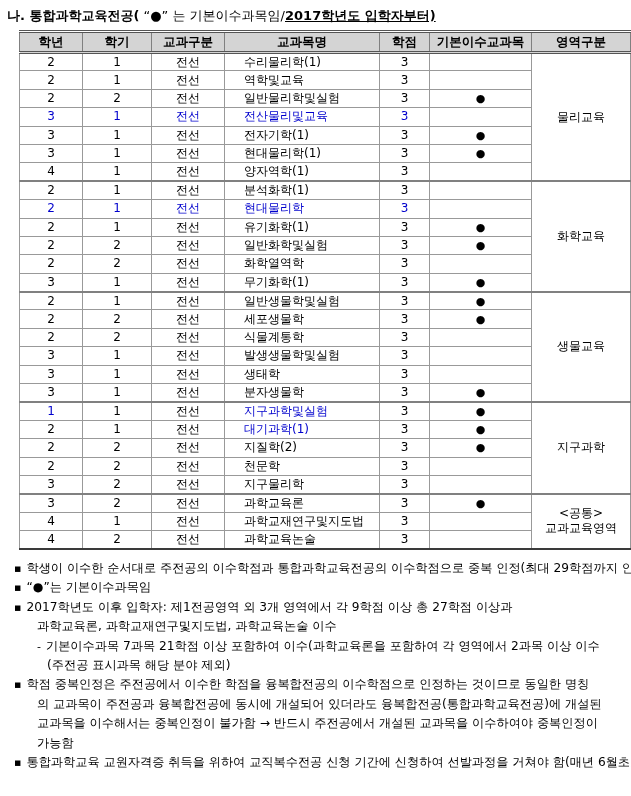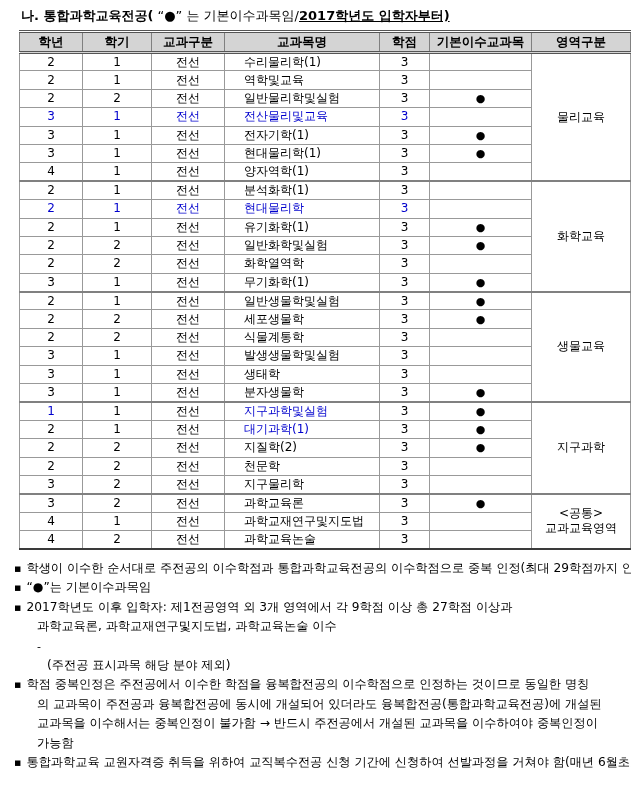--- a/index.html
+++ b/index.html
@@ -10,21 +10,21 @@
     font-family: "DejaVu Sans", sans-serif;
     color: #000000;
     overflow: hidden;
   }
   .page { padding: 5px 3px 0 5px; }
 
   
   .doc-title {
     font-size: 13px;
     line-height: 17px;
-    margin: 2px 0 6px 16px;
+    margin: 2px 0 6px 2px;
     white-space: nowrap;
   }
   .doc-title .t-bold { font-weight: bold; }
   .doc-title .t-mid { font-weight: normal; }
   .doc-title .t-under { font-weight: bold; text-decoration: underline; }
 
   
   table.course-table {
     border-collapse: collapse;
     table-layout: fixed;
@@ -348,20 +348,21 @@
       </div>
       <div class="note-line indent-0">
         <span class="bullet">▪</span>
         <span><span class="bold-seg">2017학년도 이후 입학자:</span> 제1전공영역 외 3개 영역에서 각 9학점 이상 총 27학점 이상과</span>
       </div>
       <div class="note-line indent-1">
         <span>과학교육론, 과학교재연구및지도법, 과학교육논술 이수</span>
       </div>
       <div class="note-line indent-1">
         <span class="bullet">-</span>
+        <span>기본이수과목 7과목 21학점 이상 포함하여 이수(과학교육론을 포함하여 각 영역에서 2과목 이상 이수</span>
       </div>
       <div class="note-line indent-2">
         <span>(주전공 표시과목 해당 분야 제외)</span>
       </div>
       <div class="note-line indent-0">
         <span class="bullet">▪</span>
         <span>학점 중복인정은 주전공에서 이수한 학점을 융복합전공의 이수학점으로 인정하는 것이므로 동일한 명칭</span>
       </div>
       <div class="note-line indent-1">
         <span>의 교과목이 주전공과 융복합전공에 동시에 개설되어 있더라도 융복합전공(통합과학교육전공)에 개설된</span>

